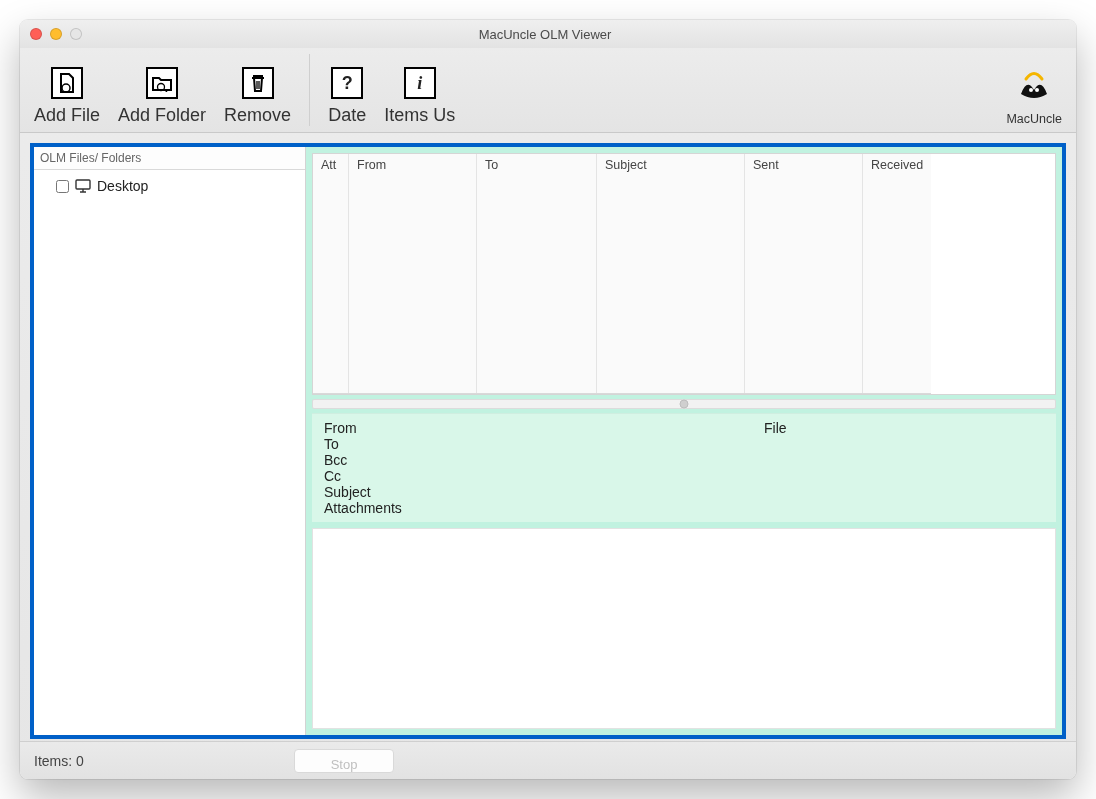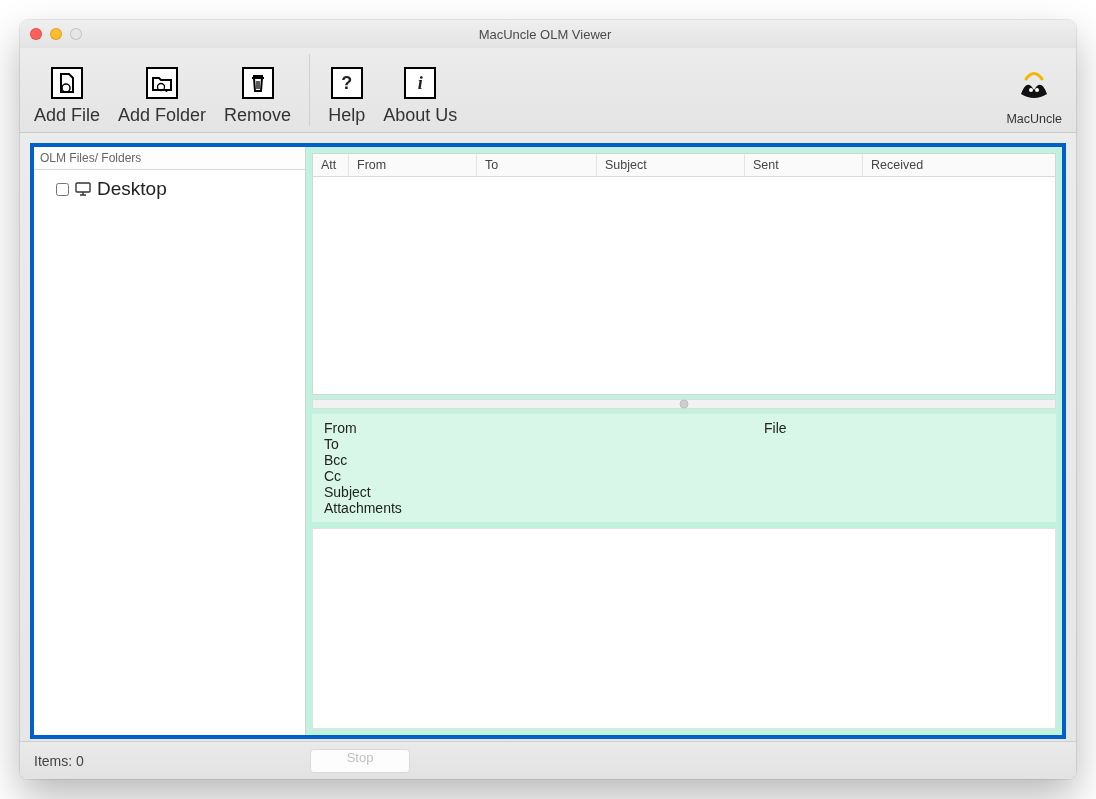--- a/index.html
+++ b/index.html
@@ -84,21 +84,21 @@
     font-size:12px; color:#666;
     padding: 4px 6px;
     border-bottom:1px solid #d9d9d9;
     background:#fdfdfd;
   }
   .tree { padding: 6px 6px; }
   .tree-item { display:flex; align-items:center; gap:6px; padding:2px 16px; }
   .tree-item input[type=checkbox] { margin:0; width:13px; height:13px; }
 
   .right-pane { flex:1; background:#c1f2e0; padding:6px; display:flex; flex-direction:column; gap:4px; }
-  .list-area { background:#fff; border:1px solid #d5d5d5; height: 242px; display:flex; flex-direction:column; }
+  .list-area { background:#fff; border:1px solid #d5d5d5; height: 242px; display:flex; flex-direction:row; }
   .list-header { display:flex; border-bottom:1px solid #d9d9d9; background:#fafafa; }
   .col { font-size:12.5px; color:#444; padding:4px 8px; border-right:1px solid #e4e4e4; }
   .col:last-child { border-right:none; }
   .col.att { width:36px; }
   .col.from { width:128px; }
   .col.to { width:120px; }
   .col.subject { width:148px; }
   .col.sent { width:118px; }
   .col.received { flex:1; }
   .list-body { flex:1; background:#fff; }
@@ -113,28 +113,28 @@
   .detail-header .row { display:flex; }
   .detail-header .label { width:440px; }
   .detail-header .date-col { }
   .detail-body { flex:1; background:#fff; border:1px solid #e2e2e2; margin-top:2px; }
 
   .statusbar {
     height:38px; display:flex; align-items:center;
     padding: 0 14px;
     background: linear-gradient(#eaeaea,#e2e2e2);
     border-top:1px solid #cfcfcf;
-    gap:36px;
+    gap:20px;
   }
   .status-text { font-size:14px; color:#444; width:240px;}
   .stop-btn {
     width:100px; height:24px;
     background:#fdfdfd; border:1px solid #d9d9d9; border-radius:4px;
     color:#bfbfbf; font-size:13px; cursor:default;
-    display:flex; align-items:flex-start; justify-content:center;
+    display:flex; align-items:flex-end; justify-content:center;
   }
 
   svg { display:block; }
 </style>
 </head>
 <body>
 
 <div class="window">
 
   <div class="titlebar">
@@ -180,27 +180,27 @@
       </div>
     </div>
 
     <div class="separator"></div>
 
     <div class="tool-group">
       <div class="tool-btn">
         <div class="tool-icon">
           <span style="font-weight:bold;font-size:18px;">?</span>
         </div>
-        <span class="tool-label">Help</span>
+        <span class="tool-label">Date</span>
       </div>
       <div class="tool-btn">
         <div class="tool-icon">
           <span style="font-style:italic;font-family:Georgia,serif;font-weight:bold;font-size:18px;">i</span>
         </div>
-        <span class="tool-label">About Us</span>
+        <span class="tool-label">Items Us</span>
       </div>
     </div>
 
     <div class="spacer"></div>
 
     <div class="brand">
       <div class="brand-icon">
         <svg width="34" height="28" viewBox="0 0 34 28">
           <path d="M4 22 Q10 6 17 18 Q24 6 30 22 Q17 30 4 22 Z" fill="#111"></path>
           <path d="M9 7 Q17 -4 25 7" fill="none" stroke="#f5b600" stroke-width="3" stroke-linecap="round"></path>
@@ -220,21 +220,21 @@
         <div class="tree">
           <div class="tree-item">
             <input type="checkbox" style="">
             <span>
               <svg width="16" height="14" viewBox="0 0 16 14">
                   <rect x="1" y="1" width="14" height="9" rx="1" fill="none" stroke="#333" stroke-width="1.4"></rect>
                   <line x1="5" y1="13" x2="11" y2="13" stroke="#333" stroke-width="1.4"></line>
                   <line x1="8" y1="10" x2="8" y2="13" stroke="#333" stroke-width="1.4"></line>
                 </svg>
             </span>
-            <span style="font-size:19px;">Desktop</span>
+            <span style="font-size:14px;">Desktop</span>
           </div>
         </div>
       </div>
 
       <div class="right-pane">
         <div class="list-area">
           <div class="list-header">
             <div class="col att">Att</div>
             <div class="col from">From</div>
             <div class="col to">To</div>

